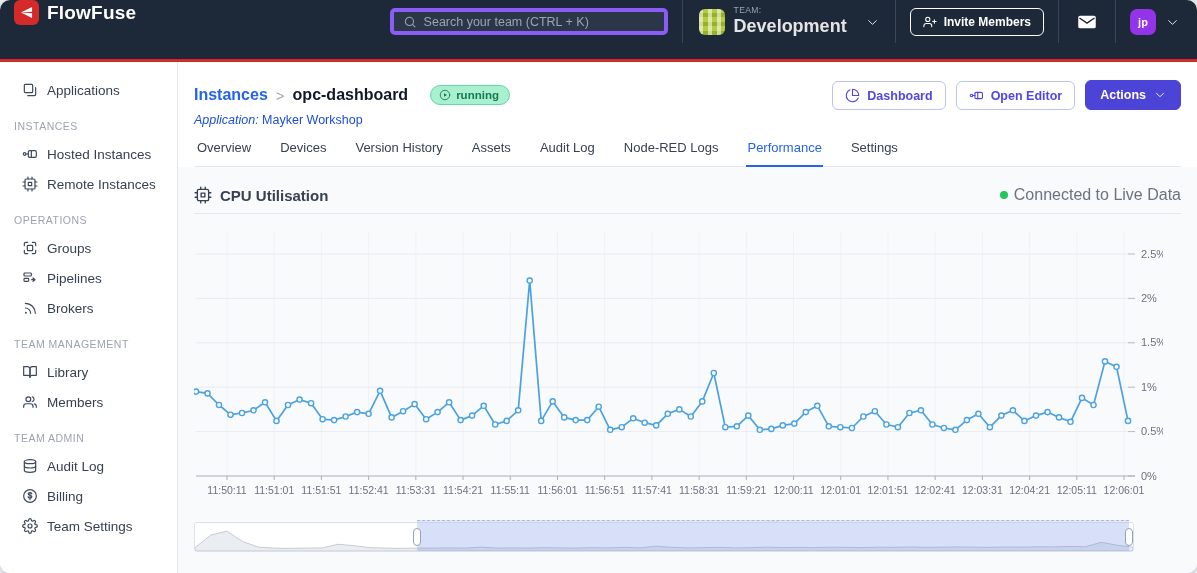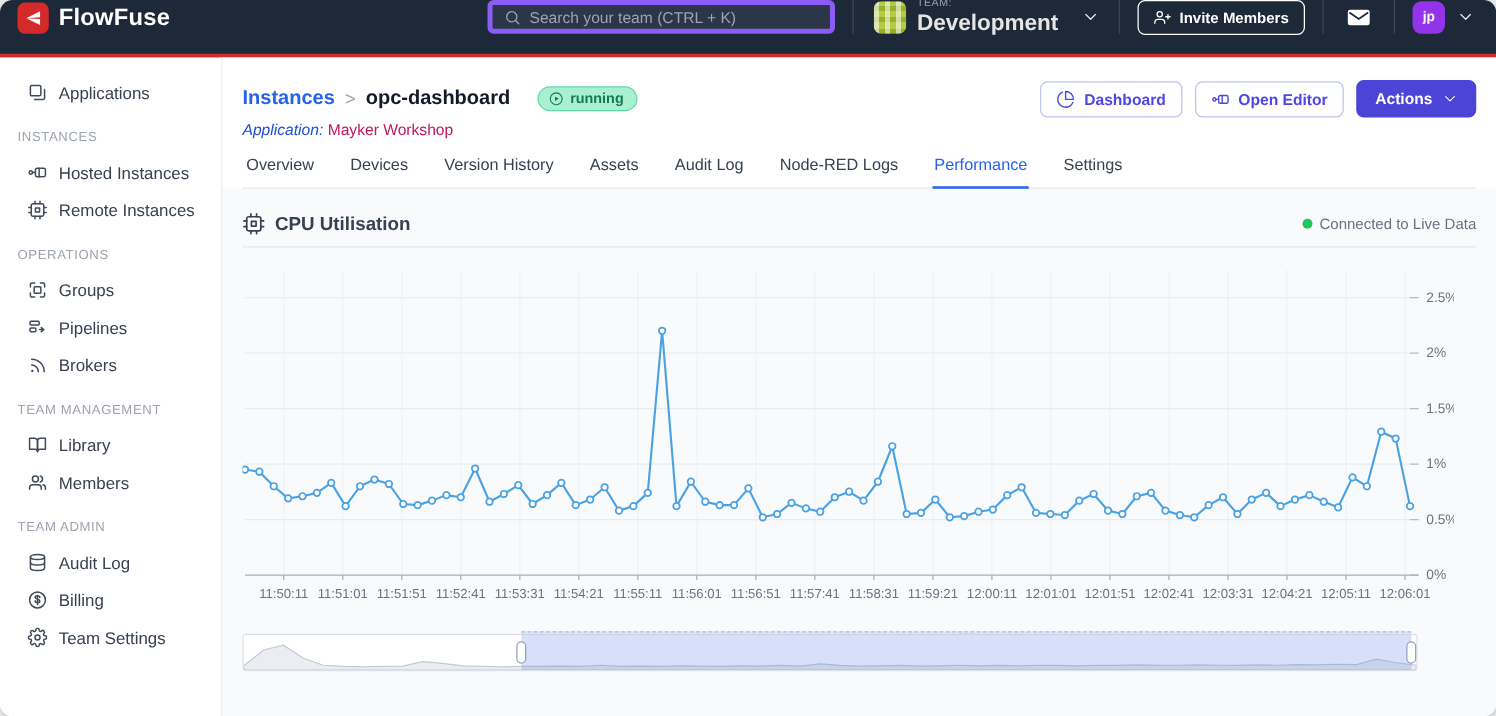--- a/index.html
+++ b/index.html
@@ -2,22 +2,22 @@
 <html style="--navbar-bg: #1d2838; --accent-red: #d42a2a;"><head>
 <meta charset="utf-8">
 <style>
   * { margin:0; padding:0; box-sizing:border-box; }
   html,body { width:1197px; height:573px; }
   body { background:#e7eaee; font-family:"Liberation Sans", sans-serif; }
   .window { width:1197px; height:573px; background:#ffffff; border-radius:10px; overflow:hidden;
             display:flex; flex-direction:column; box-shadow:0 1px 4px rgba(0,0,0,.15); }
 
   
-  .navbar { height:46px; background:var(--navbar-bg,#1d2838); border-bottom:3px solid var(--accent-red,#d42a2a);
-            display:flex; align-items:flex-end; padding:0 0 16px 14px; flex:0 0 auto; color:#fff; }
+  .navbar { height:62px; background:var(--navbar-bg,#1d2838); border-bottom:3px solid var(--accent-red,#d42a2a);
+            display:flex; align-items:flex-start; padding:0 0 16px 14px; flex:0 0 auto; color:#fff; }
   .brand { display:flex; align-items:center; gap:8px; width:196px; }
   .brand-mark { width:25px; height:25px; border-radius:6px; background:var(--accent-red,#d42a2a);
                 display:flex; align-items:center; justify-content:center; }
   .brand-mark svg { width:19px; height:19px; }
   .brand-name { font-size:19px; font-weight:700; letter-spacing:.2px; color:#fff; }
   .nav-right { margin-left:auto; display:flex; align-items:stretch; height:100%; }
   .nav-search { align-self:center; display:flex; align-items:center; gap:7px; width:278px; height:27px;
                 background:#2b3648; border:4px solid #8b5cf6; border-radius:5px; padding:0 9px; margin-right:14px;
                 color:#9aa4b2; font-size:12.5px; }
   .nav-search .icn { width:14px; height:14px; color:#9aa4b2; flex:0 0 auto; }
@@ -65,31 +65,31 @@
   .btn-outline { display:flex; align-items:center; gap:7px; background:#fff; border:1px solid #bcc3ef;
                  color:#4f46e5; border-radius:6px; padding:6px 12px; font-size:12.5px; font-weight:700;
                  cursor:pointer; font-family:inherit; }
   .btn-outline .icn { width:15px; height:15px; }
   .btn-solid { display:flex; align-items:center; gap:8px; background:#4c43d7; border:1px solid #4c43d7;
                color:#fff; border-radius:6px; padding:7px 14px; font-size:12.5px; font-weight:700;
                cursor:pointer; font-family:inherit; }
   .btn-solid .chev { color:#fff; width:12px; height:12px; }
   .app-line { margin-top:3px; font-size:12.5px; }
   .app-label { color:#1d4ed8;font-style:italic; }
-  .app-link { color:#be185d; cursor:pointer; }
+  .app-link { color:#1d4ed8; cursor:pointer; }
   .tabs { display:flex; gap:27px; margin-top:13px; border-bottom:1px solid #e5e7eb; padding-left:2px; }
   .tab { font-size:13px; color:#374151; padding:0 1px 10px; border-bottom:2px solid transparent;
          margin-bottom:-1px; cursor:pointer; }
   .tab.active { color:#2563eb; border-bottom-color:#2563eb; font-weight:400; }
 
   .content { flex:1; padding:10px 16px 0; }
   .panel-head { display:flex; align-items:center; height:36px; }
   .panel-title { display:flex; align-items:center; gap:8px; font-size:15px; font-weight:700; color:#374151; }
   .panel-title .icn { width:18px; height:18px; color:#374151; }
-  .live-status { margin-left:auto; display:flex; align-items:center; gap:6px; font-size:12px; color:#6b7280; }
+  .live-status { margin-left:auto; display:flex; align-items:center; gap:6px; font-size:16px; color:#6b7280; }
   .live-dot { width:8px; height:8px; border-radius:50%; background:#22c55e; }
   .panel-divider { border:none; border-top:1px solid #e4e7eb; }
 
   .chart-wrap { margin-top:4px; }
   svg text { font-family:"Liberation Sans", sans-serif; }
 
   .minimap { position:relative; width:940px; height:30px; margin-top:12px; background:#fff;
              border:1px solid #dde1e7; border-radius:3px; }
   .minimap > svg { position:absolute; inset:0; width:100%; height:100%; }
   .mm-selection { position:absolute; top:-3px; bottom:0; background:rgba(99,132,229,.15);

